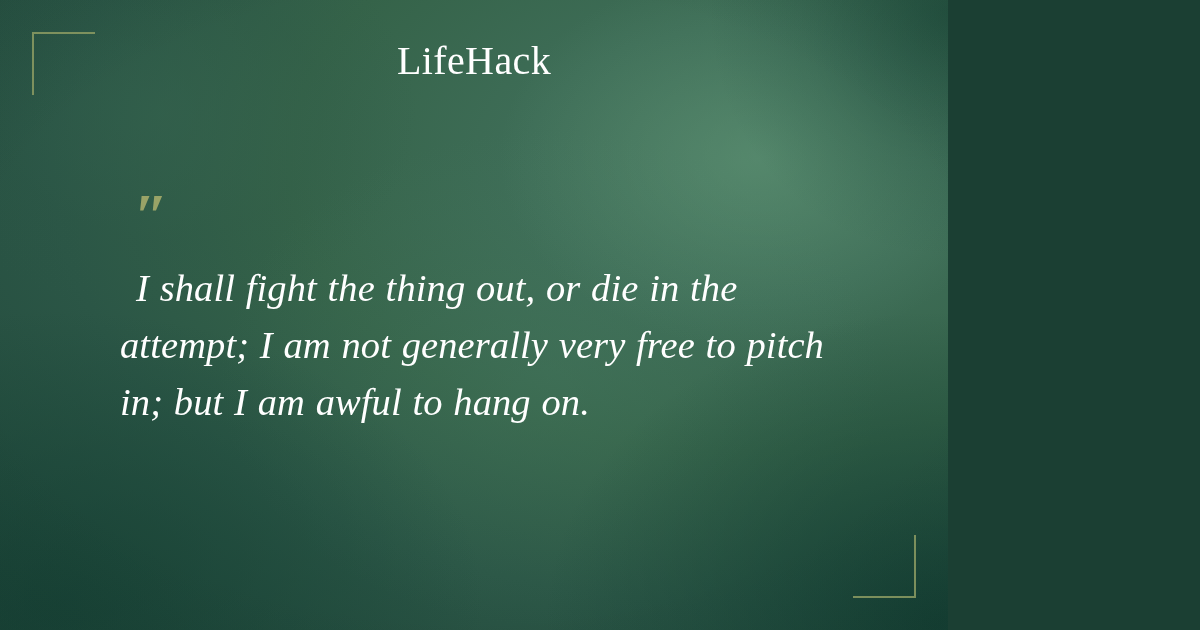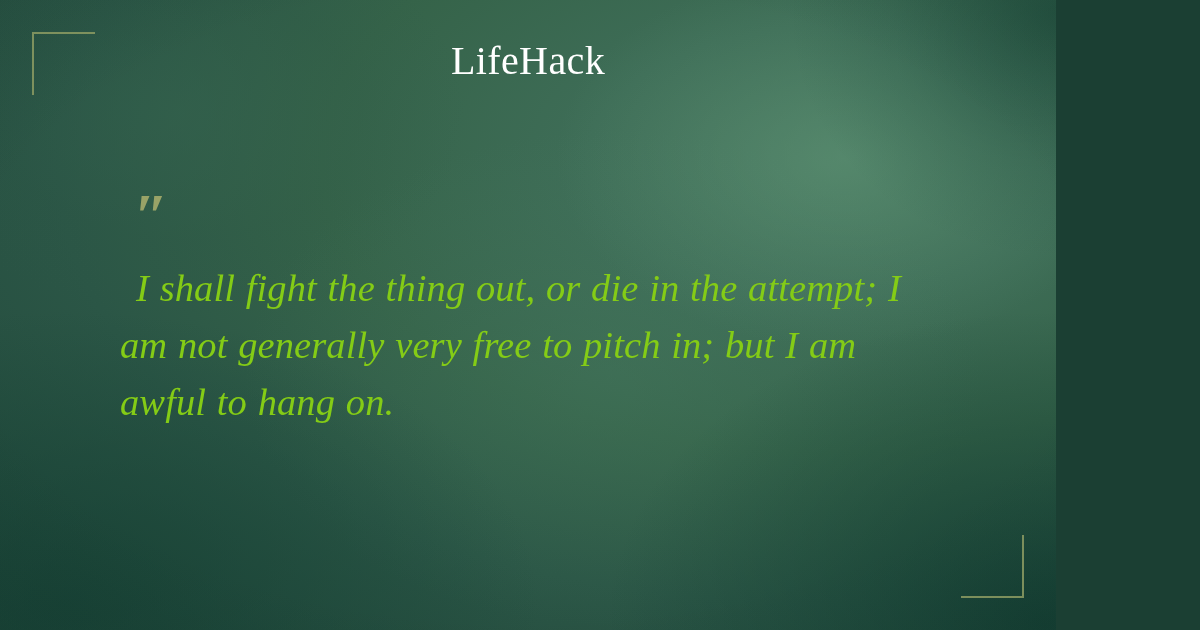--- a/index.html
+++ b/index.html
@@ -7,21 +7,21 @@
     padding: 0;
   }
   body {
     background: #1b3f33;
     font-family: "Liberation Serif", "DejaVu Serif", serif;
   }
 
   
   .quote-card {
     position: relative;
-    width: 1056px;
+    width: 948px;
     height: 630px;
     overflow: hidden;
     background-color: #2c5a49;
     box-sizing: border-box;
   }
 
   
   .bg-layer {
     position: absolute;
     inset: 0;
@@ -125,21 +125,21 @@
     margin-left: 14px;
     user-select: none;
   }
   .quote-text {
     margin-top: 26px;
     font-family: "Liberation Serif", "DejaVu Serif", serif;
     font-style: italic;
     font-weight: 400;
     font-size: 38.5px;
     line-height: 57px;
-    color: #84cc16;
+    color: #ffffff;
     text-indent: 16px;
     letter-spacing: 0.1px;
     word-spacing: 1px;
   }
 </style>
 </head>
 <body>
 
 <div class="quote-card">
 

